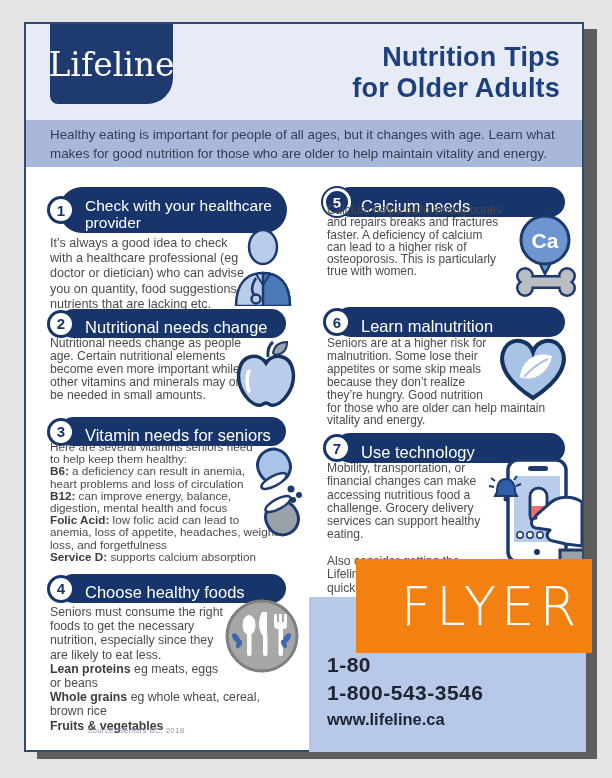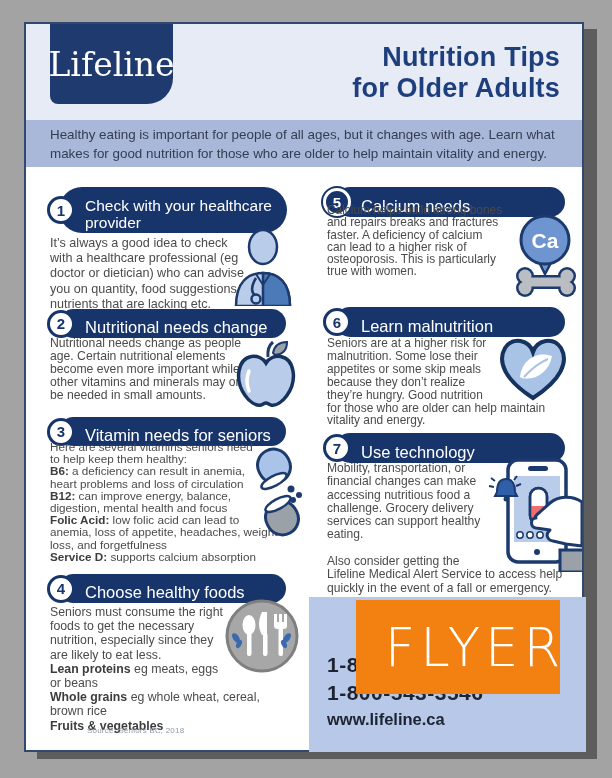--- a/index.html
+++ b/index.html
@@ -1,16 +1,16 @@
 <!DOCTYPE html>
 <html><head>
 <meta charset="utf-8">
 <style>
   html,body{margin:0;padding:0;background:#000;}
-  .canvas{position:relative;width:612px;height:778px;background:#a3a3a3;overflow:hidden;
+  .canvas{position:relative;width:612px;height:778px;background:#e5e5e5;overflow:hidden;
           font-family:"Liberation Sans",sans-serif;}
   .page{position:absolute;left:24px;top:22px;width:560px;height:730px;background:#fff;
         border:2px solid #31486f;box-sizing:border-box;box-shadow:13px 7px 0 #5d5d5d;}
   
   .header{position:absolute;left:0;top:0;right:0;height:96px;background:#e7ebf5;}
   .logo{position:absolute;left:24px;top:0;width:123px;height:80px;background:#1e3a6e;
         border-radius:0 0 26px 8px;display:flex;align-items:center;justify-content:center;}
   .logo span{color:#fff;font-family:"DejaVu Serif",serif;font-size:33px;}
   .title{position:absolute;right:22px;top:18px;text-align:right;color:#1e3f7d;
          font-size:27px;font-weight:800;line-height:31px;letter-spacing:.2px;}
@@ -55,21 +55,21 @@
   #s7 .body{left:301px;top:438px;font-size:12.1px;line-height:13.3px;}
   #s7 .icon{left:460px;top:430px;}
   
   .contact{position:absolute;left:283px;top:573px;width:277px;height:155px;background:#b7c8e8;
            color:#1d2330;}
   .c-head{position:absolute;left:18px;top:36px;font-size:11.5px;font-weight:bold;margin-left:47px;}
   .c-phone1{position:absolute;left:18px;top:56px;font-size:21px;font-weight:bold;letter-spacing:.5px;}
   .c-phone2{position:absolute;left:18px;top:84px;font-size:21px;font-weight:bold;letter-spacing:.5px;}
   .c-web{position:absolute;left:18px;top:113px;font-size:16.5px;font-weight:bold;}
   
-  .overlay{position:absolute;left:356px;top:600px;width:204px;height:94px;background:#f28111;
+  .overlay{position:absolute;left:356px;top:559px;width:236px;height:94px;background:#f28111;
            display:flex;align-items:center;justify-content:center;padding-left:34px;
            box-sizing:border-box;}
   .overlay span{color:#fff;font-family:"DejaVu Sans",sans-serif;font-weight:200;
                 font-size:53px;letter-spacing:5px;}
 </style>
 </head>
 <body>
 
 <div class="canvas">
   <div class="page">

